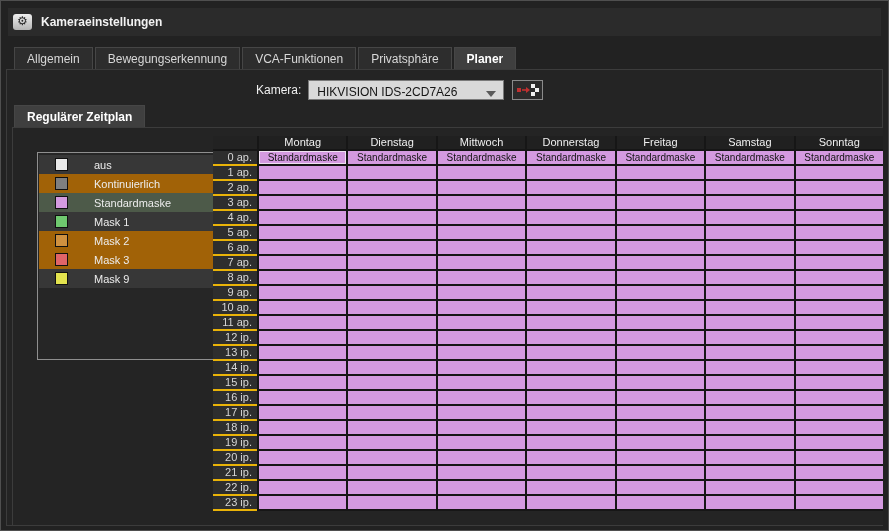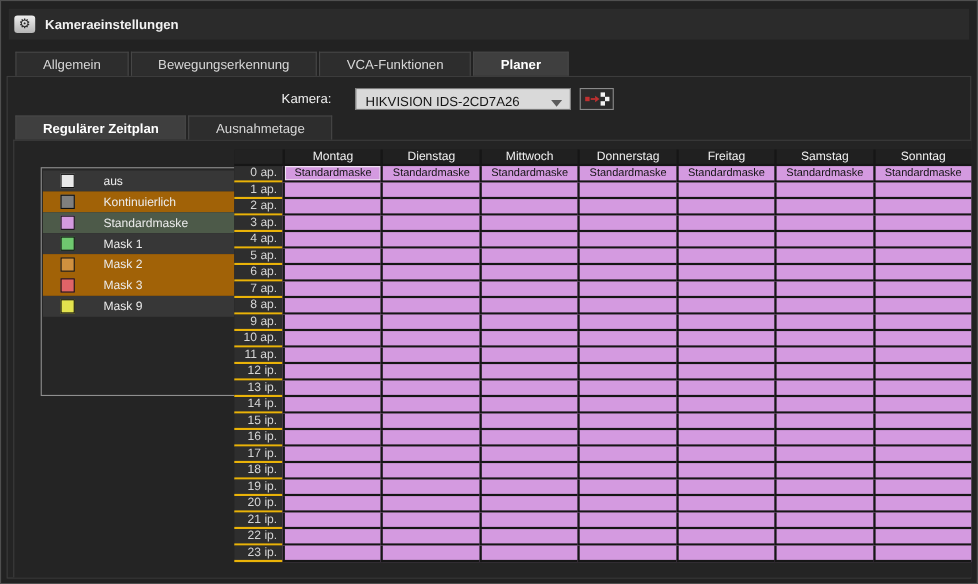--- a/index.html
+++ b/index.html
@@ -13,32 +13,32 @@
   .titlebar{position:absolute;top:7px;left:7px;right:7px;height:28px;
     background:#2b2b2b;display:flex;align-items:center;padding-left:5px;}
   .app-icon{width:19px;height:16px;border-radius:3px;
     background:linear-gradient(#efefef,#b5b5b5);color:#2a2a2a;
     font-size:12px;line-height:15px;text-align:center;flex:0 0 auto;}
   .title-text{color:#f2f2f2;font-size:12px;font-weight:bold;margin-left:9px;}
   
   .tabbar{position:absolute;display:flex;gap:2px;height:23px;}
   .tabbar.main{top:46px;left:13px;}
   .tabbar.sub{top:104px;left:13px;}
-  .tab{height:23px;padding:0 24px;display:flex;align-items:center;
+  .tab{height:23px;padding:0 12px;display:flex;align-items:center;
     background:#2d2d2d;border:1px solid #464646;border-bottom:none;
     color:#d8d8d8;font-size:12px;white-space:nowrap;cursor:default;}
   .tab.active{background:#3f3f3f;color:#ffffff;font-weight:bold;}
   
   .main-panel{position:absolute;top:68px;left:5px;right:5px;bottom:4px;
     border:1px solid #3c3c3c;background:#242424;}
   .sub-panel{position:absolute;top:126px;left:11px;right:5px;bottom:5px;
     border-top:1px solid #3c3c3c;border-left:1px solid #3c3c3c;background:#242424;}
   
   .camera-row{position:absolute;top:79px;left:255px;display:flex;align-items:center;height:20px;}
-  .camera-label{color:#f0f0f0;font-size:12px;margin-right:22px;}
+  .camera-label{color:#f0f0f0;font-size:12px;margin-right:7px;}
   .camera-select{width:196px;height:20px;background:#d9d9d9;border:1px solid #7a7a7a;
     color:#141414;font-size:12px;display:flex;align-items:flex-end;padding:0 8px;}
   .camera-select .val{flex:1;overflow:hidden;white-space:nowrap;}
   .chevron{width:9px;height:9px;position:relative;flex:0 0 auto;}
   .chevron::before{content:"";position:absolute;left:0;top:1px;
     border-left:5px solid transparent;border-right:5px solid transparent;
     border-top:6px solid #5a5a5a;}
   .copy-btn{margin-left:8px;width:31px;height:20px;background:#2b2b2b;
     border:1px solid #8a8a8a;display:flex;align-items:center;justify-content:center;}
   
@@ -71,20 +71,21 @@
 
   <div class="titlebar">
     <div class="app-icon">⚙</div>
     <div class="title-text">Kameraeinstellungen</div>
   </div>
 
   <div class="tabbar main" id="main-tabs">
       <div class="tab">Allgemein</div>
       <div class="tab">Bewegungserkennung</div>
       <div class="tab">VCA-Funktionen</div>
+      <div class="tab">Privatsphäre</div>
       <div class="tab active">Planer</div>
     </div>
 
   <div class="main-panel"></div>
 
   <div class="camera-row">
     <span class="camera-label">Kamera:</span>
     <div class="camera-select">
       <span class="val">HIKVISION IDS-2CD7A26</span>
       <span class="chevron"></span>
@@ -96,21 +97,20 @@
         <path d="M10 4 L14 7 L10 10 Z" fill="#c03030"></path>
         <rect x="15" y="1" width="4" height="4" fill="#f2f2f2"></rect>
         <rect x="19" y="5" width="4" height="4" fill="#f2f2f2"></rect>
         <rect x="15" y="9" width="4" height="4" fill="#f2f2f2"></rect>
       </svg>
     </div>
   </div>
 
   <div class="tabbar sub" id="sub-tabs">
       <div class="tab active">Regulärer Zeitplan</div>
-      <div class="tab">Ausnahmetage</div>
     </div>
 
   <div class="sub-panel"></div>
 
   <div class="legend" id="legend">
       <div class="legend-row dark">
         <span class="swatch" style="background: rgb(233, 233, 233);"></span>
         <span class="legend-label">aus</span>
       </div>
       <div class="legend-row light">

